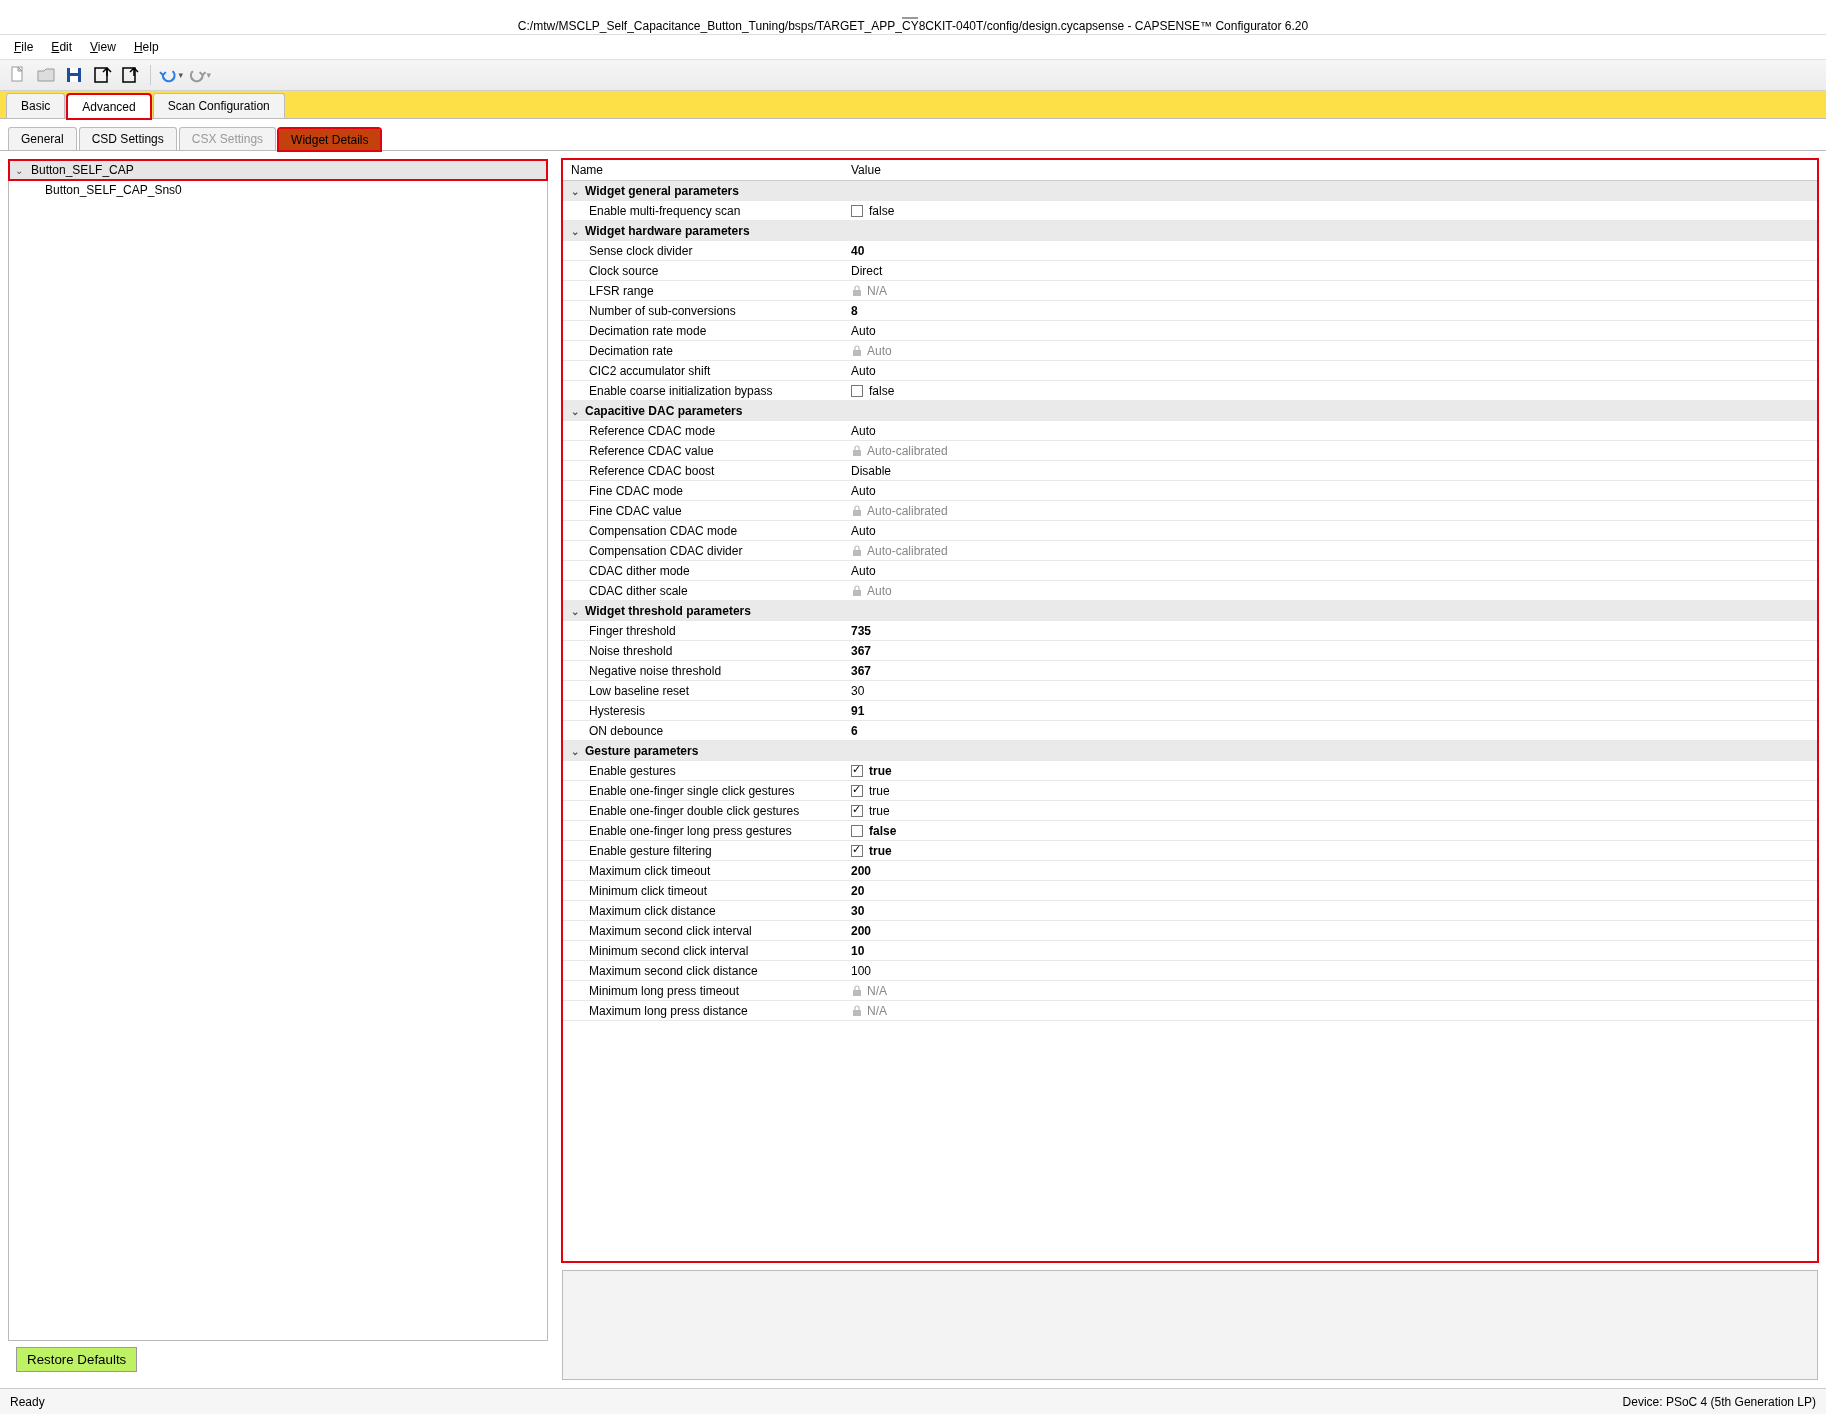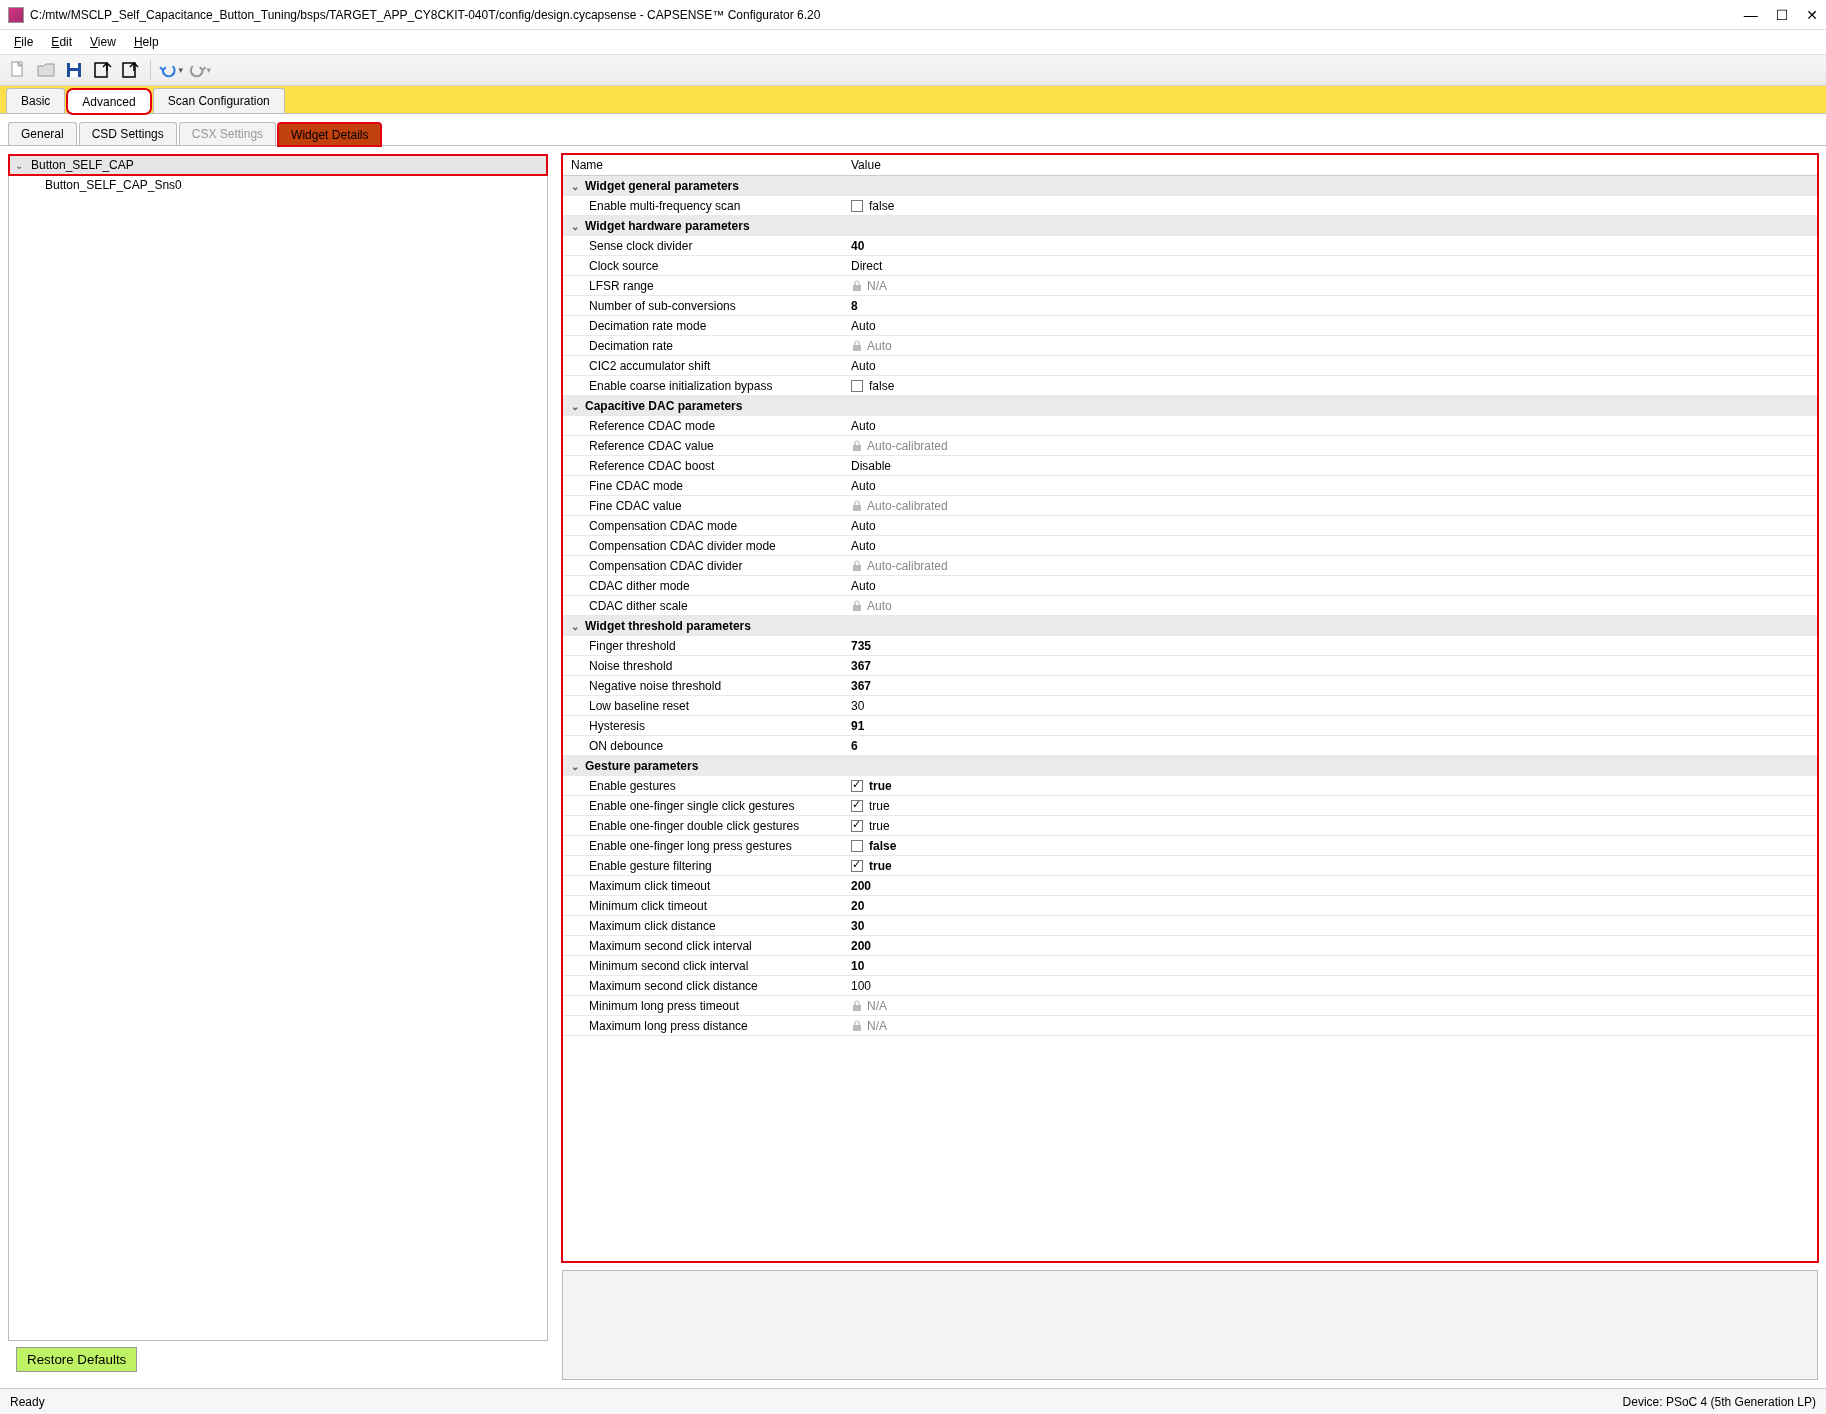--- a/index.html
+++ b/index.html
@@ -1,32 +1,32 @@
 <!DOCTYPE html>
 <html><head>
 <meta charset="utf-8">
 <style>
 * { box-sizing: border-box; margin: 0; padding: 0; }
 body { font-family: "Segoe UI", Tahoma, sans-serif; font-size: 12px; background: #fff; color: #000; width: 1826px; height: 1414px; display: flex; flex-direction: column; overflow: hidden; }
-.titlebar { display: flex; align-items: center; height: 30px; padding: 8px 8px; border-bottom: 1px solid #ddd; background: #fff; }
+.titlebar { display: flex; align-items: center; height: 30px; padding: 17px 8px; border-bottom: 1px solid #ddd; background: #fff; flex-direction: column; }
 .titlebar .icon { width: 16px; height: 16px; background: linear-gradient(135deg,#d63384,#a02c6b); margin-right: 6px; border: 1px solid #999; }
 .titlebar .title { flex: 1; font-size: 12px; }
 .winbtns { display: flex; gap: 18px; align-items: center; }
 .winbtns span { font-size: 14px; cursor: pointer; }
 .menubar { display: flex; gap: 2px; height: 24px; align-items: center; padding: 0 6px; background: #fff; }
 .menubar .item { padding: 2px 8px; cursor: pointer; text-align: right; }
 .menubar .item .ul { text-decoration: underline; }
 .toolbar { display: flex; align-items: center; height: 32px; padding: 0 6px; background: linear-gradient(#f6f6f6,#ececec); border-top: 1px solid #e0e0e0; border-bottom: 1px solid #d0d0d0; gap: 4px; }
 .tbtn { width: 24px; height: 24px; display: flex; align-items: center; justify-content: center; cursor: pointer; }
 .tbtn svg { width: 20px; height: 20px; }
 .tbsep { width: 1px; height: 20px; background: #ccc; margin: 0 4px; }
 .maintabs { display: flex; height: 28px; border-bottom: 1px solid #bbb; padding-left: 6px; align-items: flex-end; background: #fde047; }
 .maintab { padding: 5px 14px; border: 1px solid #bbb; border-bottom: none; margin-right: 2px; background: #f3f3f3; cursor: pointer; border-radius: 3px 3px 0 0; font-size: 12px; }
 .maintab.active { background: #fff; position: relative; top: 1px; }
-.maintab.hl { outline: 2px solid #e3000f; outline-offset: -1px; border-radius: 6px; }
+.maintab.hl { outline: 2px solid #e3000f; outline-offset: -1px; }
 .subtabs { display: flex; height: 26px; border-bottom: 1px solid #bbb; padding-left: 8px; margin-top: 6px; align-items: flex-end; }
 .subtab { padding: 4px 12px; border: 1px solid #bbb; border-bottom: none; margin-right: 2px; background: #f3f3f3; cursor: pointer; border-radius: 3px 3px 0 0; font-size: 12px; }
 .subtab.active { background: #c2410c; position: relative; top: 1px; }
 .subtab.disabled { color: #999; }
 .subtab.hl { outline: 2px solid #e3000f; outline-offset: -1px; }
 .content { flex: 1; display: flex; padding: 8px; gap: 8px; overflow: hidden; }
 .treepanel { width: 540px; border: 1px solid #bbb; background: #fff; display: flex; flex-direction: column; }
 .treerow { padding: 3px 6px; display: flex; align-items: center; gap: 4px; cursor: pointer; }
 .treerow.sel { background: #e6e6e6; outline: 2px solid #e3000f; outline-offset: -1px; }
 .treerow .exp { width: 12px; font-size: 10px; color: #555; }
@@ -231,24 +231,20 @@
               <td><span class="lock"><svg viewBox="0 0 12 12">
                     <rect x="2" y="5" width="8" height="6" fill="#bbb"></rect>
                     <path d="M4 5 V3 a2 2 0 0 1 4 0 V5" fill="none" stroke="#bbb" stroke-width="1.2"></path>
                   </svg></span><span class="grey">Auto-calibrated</span></td>
             </tr>
             <tr class="row">
               <td>Compensation CDAC mode</td>
               <td><span class="">Auto</span></td>
             </tr>
             <tr class="row">
-              <td>Compensation CDAC divider mode</td>
-              <td><span class="">Auto</span></td>
-            </tr>
-            <tr class="row">
               <td>Compensation CDAC divider</td>
               <td><span class="lock"><svg viewBox="0 0 12 12">
                     <rect x="2" y="5" width="8" height="6" fill="#bbb"></rect>
                     <path d="M4 5 V3 a2 2 0 0 1 4 0 V5" fill="none" stroke="#bbb" stroke-width="1.2"></path>
                   </svg></span><span class="grey">Auto-calibrated</span></td>
             </tr>
             <tr class="row">
               <td>CDAC dither mode</td>
               <td><span class="">Auto</span></td>
             </tr>

